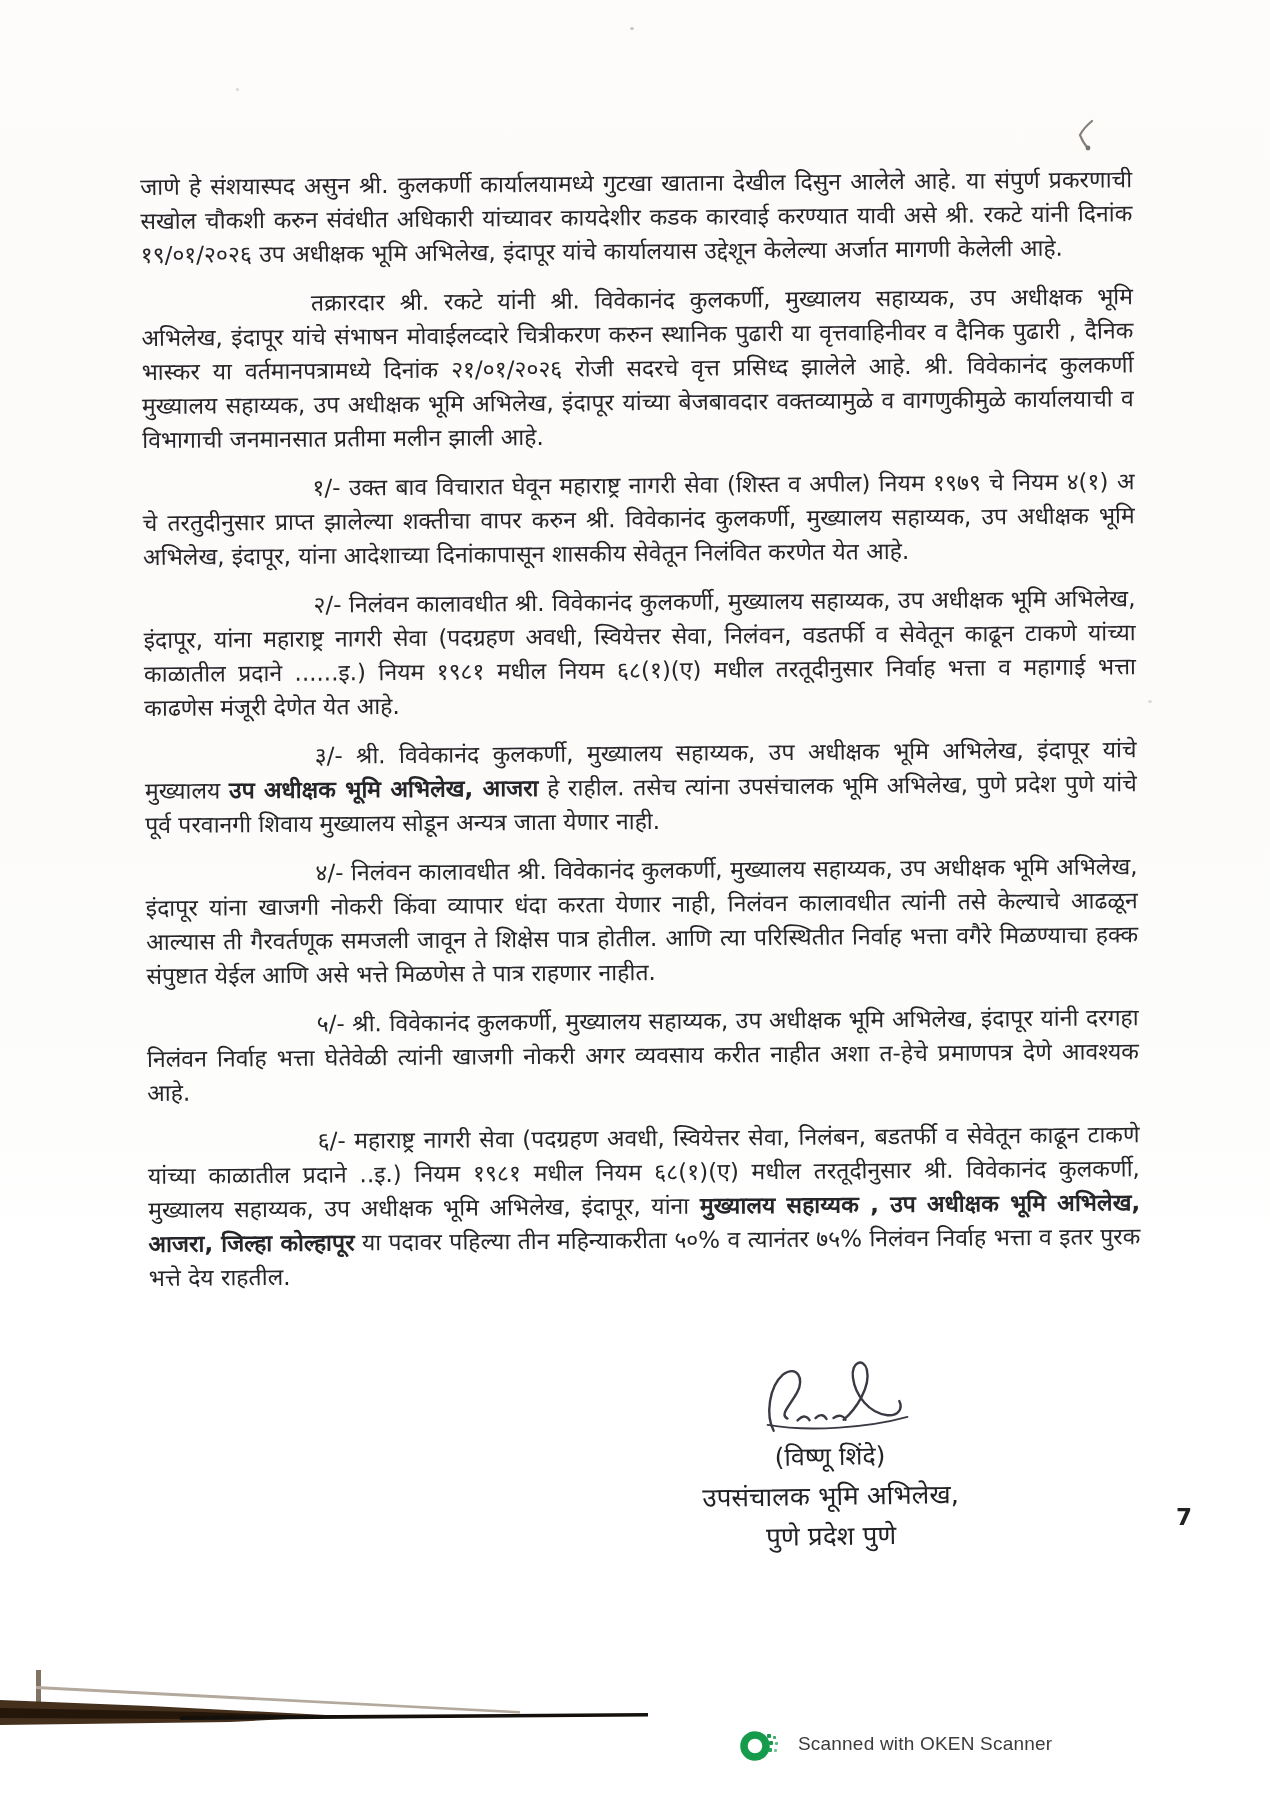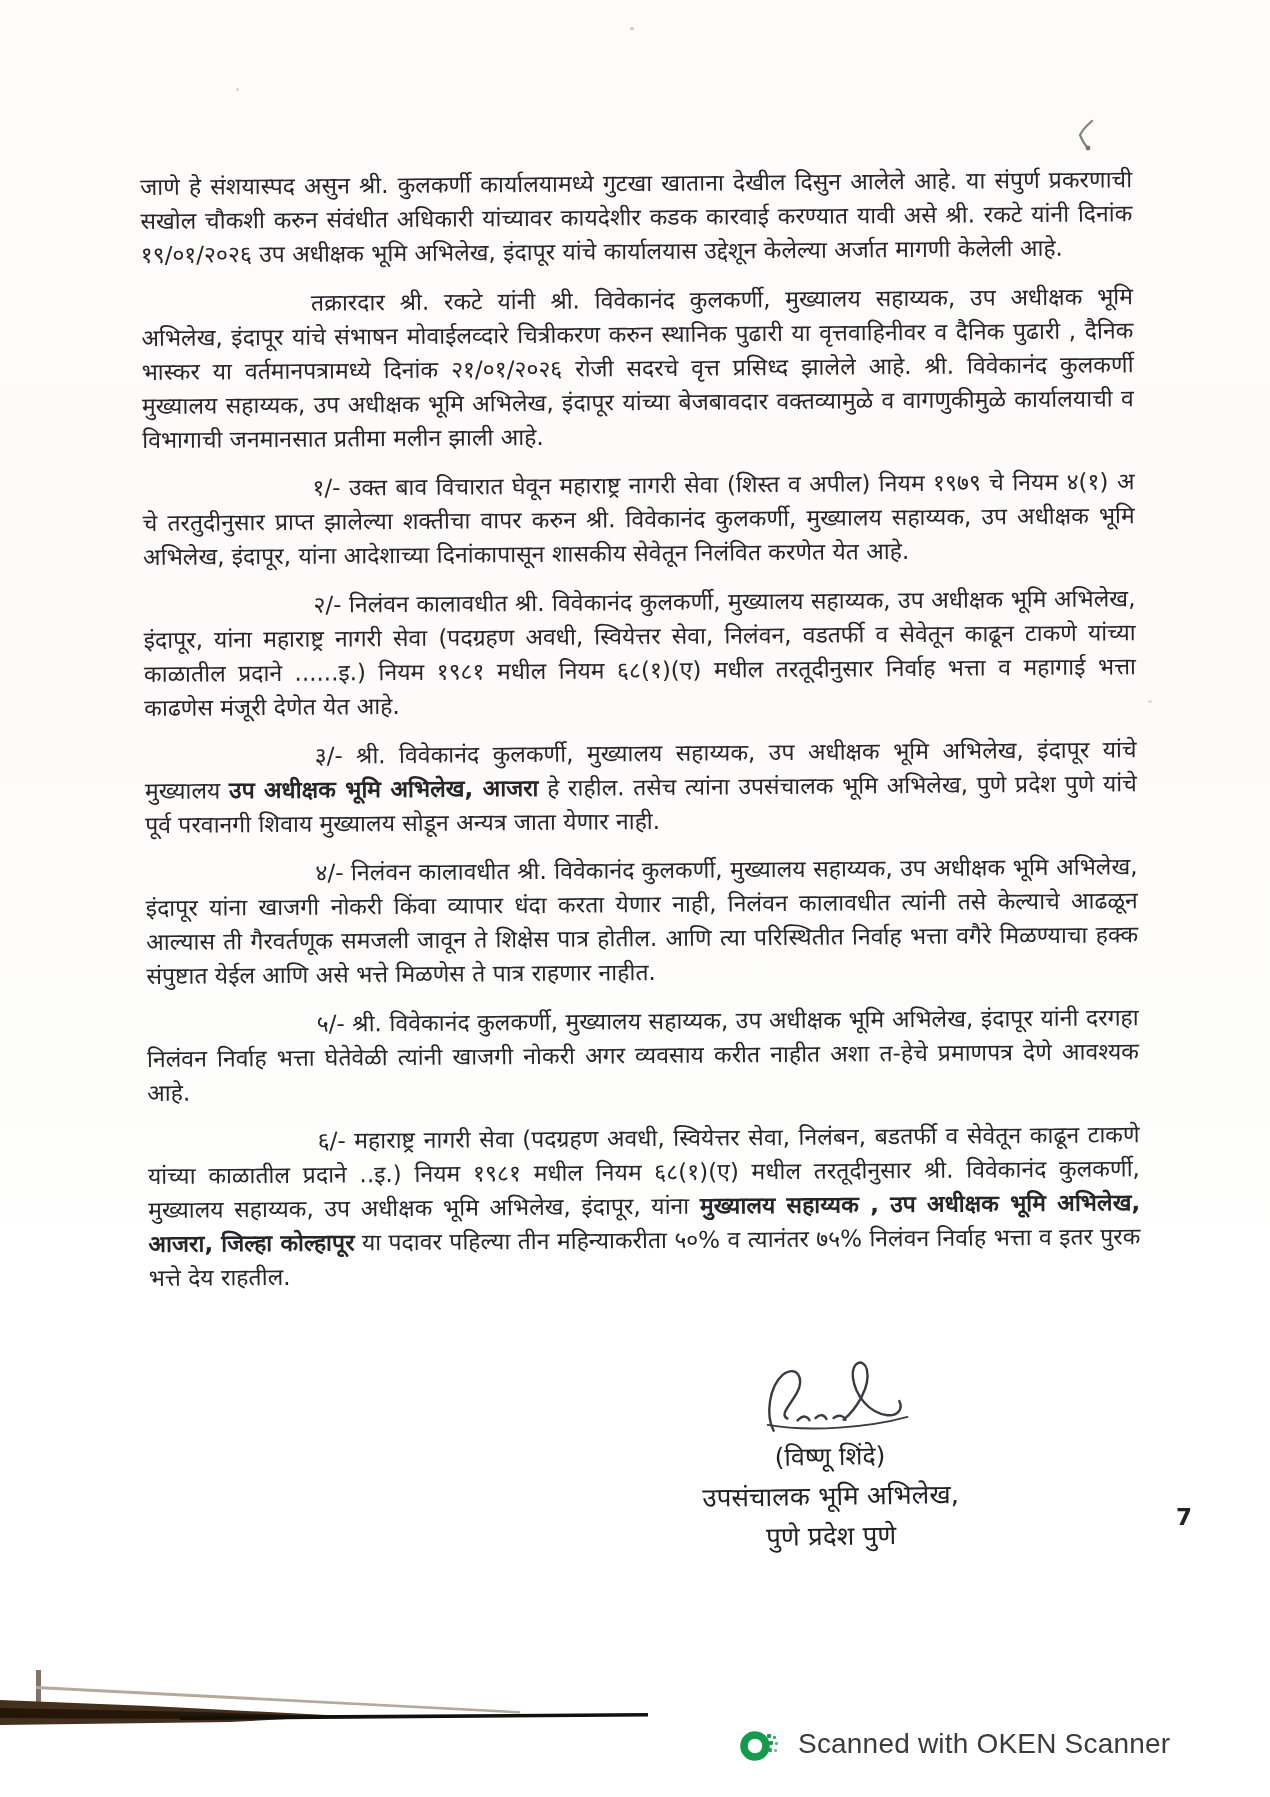--- a/index.html
+++ b/index.html
@@ -36,21 +36,21 @@
   .page-number{
     position:absolute;left:1176px;top:1504px;
     font-size:23px;font-weight:bold;color:#222;
   }
   
   .footer{
     position:absolute;left:738px;top:1714px;height:60px;
     display:flex;align-items:center;gap:16px;
   }
   .footer-text{
-    font-size:28px;color:#3b3b3b;letter-spacing:0.2px;
+    font-size:19px;color:#3b3b3b;letter-spacing:0.2px;
     font-family:"Liberation Sans",sans-serif;
   }
   
   .pen-mark{position:absolute;left:1072px;top:118px;opacity:.75;}
   .scan-artifact{position:absolute;left:0;top:1656px;width:680px;height:84px;}
   .speck{position:absolute;border-radius:50%;background:#a09a91;}
   .speck.s1{left:630px;top:27px;width:4px;height:3px;opacity:.55;}
   .speck.s2{left:236px;top:88px;width:3px;height:3px;opacity:.4;}
   .speck.s3{left:1148px;top:700px;width:4px;height:3px;opacity:.35;}
 </style>

